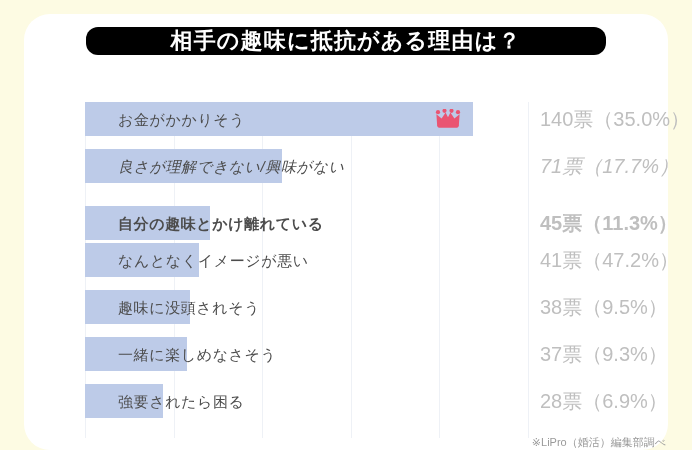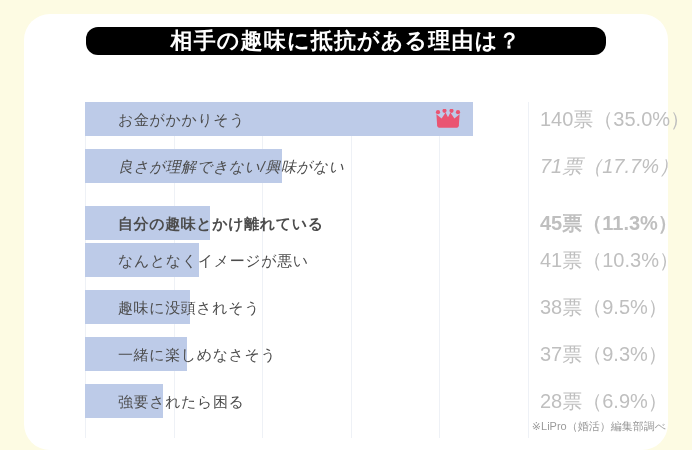--- a/index.html
+++ b/index.html
@@ -117,21 +117,21 @@
     display: flex;
     align-items: center;
     font-size: 20px;
     color: #bfbfbf;
     white-space: nowrap;
     line-height: 1;
   }
   .footer {
     position: absolute;
     right: 26px;
-    bottom: 16px;
+    bottom: 0;
     font-size: 11px;
     color: #9a9a9a;
     white-space: nowrap;
   }
 </style>
 </head>
 <body>
 
 <div id="root">
   <div class="card"></div>
@@ -169,21 +169,21 @@
           <div class="value-label">71票（17.7%）</div>
         </div>
         <div class="row" style="top: 104px; font-weight: bold;">
           <div class="bar" style="width: 124.594px;"></div>
           <div class="bar-label">自分の趣味とかけ離れている</div>
           <div class="value-label">45票（11.3%）</div>
         </div>
         <div class="row" style="top: 141px; text-align: right;">
           <div class="bar" style="width: 113.519px;"></div>
           <div class="bar-label">なんとなくイメージが悪い</div>
-          <div class="value-label">41票（10.3%）</div>
+          <div class="value-label">41票（47.2%）</div>
         </div>
         <div class="row" style="top: 188px;">
           <div class="bar" style="width: 105.212px;"></div>
           <div class="bar-label">趣味に没頭されそう</div>
           <div class="value-label">38票（9.5%）</div>
         </div>
         <div class="row" style="top: 235px;">
           <div class="bar" style="width: 102.444px;"></div>
           <div class="bar-label">一緒に楽しめなさそう</div>
           <div class="value-label">37票（9.3%）</div>

